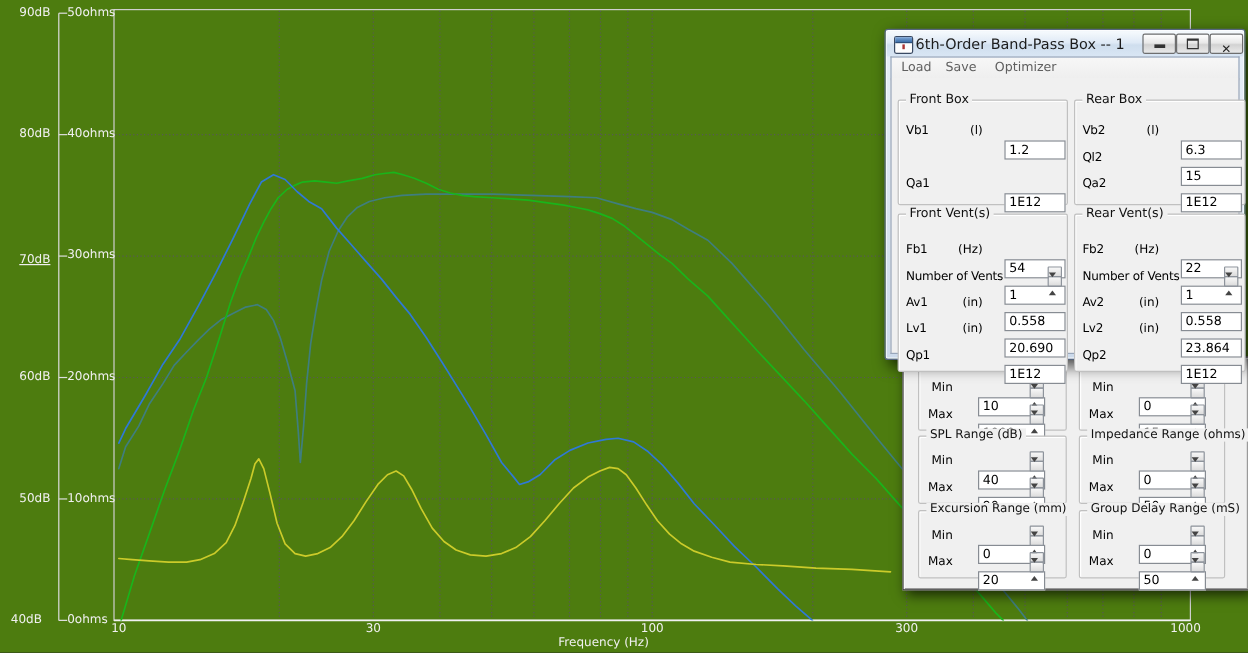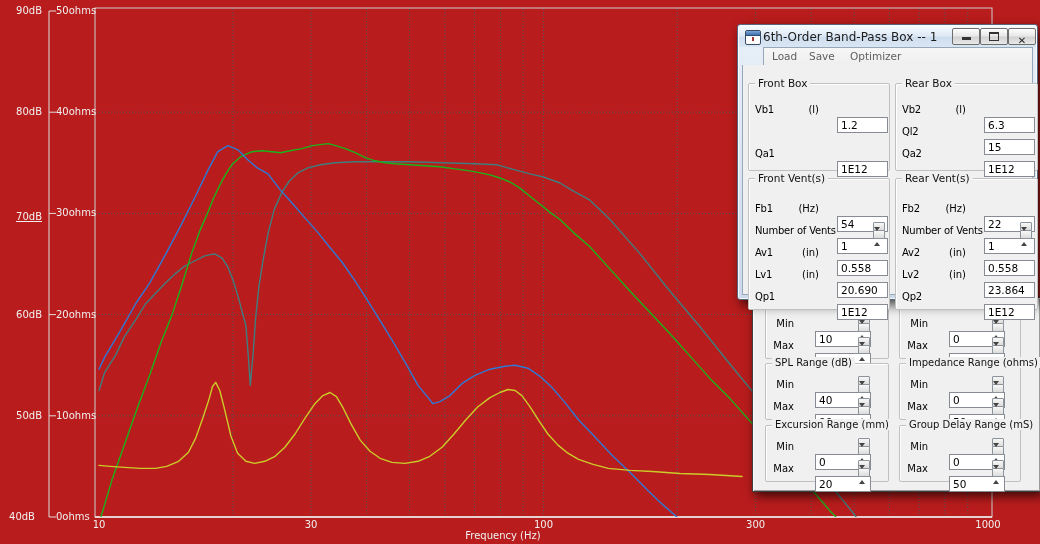--- a/index.html
+++ b/index.html
@@ -1,16 +1,16 @@
 <!DOCTYPE html>
 <html><head>
 <meta charset="utf-8">
 <style>
   html,body{margin:0;padding:0;background:#222;}
-  #screen{position:relative;width:1040px;height:544px;background:#b91c1c;overflow:hidden;
+  #screen{position:relative;width:1040px;height:544px;background:#4d7c0f;overflow:hidden;
           font-family:"DejaVu Sans","Liberation Sans",sans-serif;}
   
   #chart{position:absolute;left:0;top:0;}
   .axlbl{position:absolute;color:#f0f0f0;font-size:10px;line-height:12px;white-space:nowrap;}
   .dbl{width:40px;text-align:right;}
   .ohl{width:44px;text-align:left;}
   .xtl{width:44px;text-align:center;}
   #xtitle{position:absolute;left:453px;top:530px;width:100px;text-align:center;color:#f0f0f0;font-size:10px;}
   
   .win7{position:absolute;border:1px solid #55657e;border-radius:3px;
@@ -21,21 +21,21 @@
   #apptitle{position:absolute;left:24px;top:4px;font-size:12px;color:#1c1c1c;white-space:nowrap;}
   #appicon{position:absolute;left:6px;top:4px;width:14px;height:13px;border:1px solid #3a4a63;background:#fdfdfd;border-radius:2px;}
   #appicon i{display:block;height:4px;background:linear-gradient(#7da7d9,#3e6fa8);border-bottom:1px solid #2c4f7c;}
   #appicon b{display:block;width:2px;height:4px;margin:1px auto 0;background:#a33;}
   .capbtn{position:absolute;top:2px;width:26px;height:15px;border:1px solid #6e6e6e;border-radius:2px;
         background:linear-gradient(#fefefe,#e8e8e8 45%,#d2d2d2 55%,#e9e9e9);text-align:center;}
   .capbtn .mini{display:block;width:9px;height:3px;background:#333;margin:8px auto 0;}
   .capbtn .maxi{display:block;width:8px;height:6px;border:1px solid #333;border-top:2px solid #333;margin:3px auto 0;}
   .capbtn .clo{font-size:10px;line-height:14px;color:#222;font-weight:bold;}
   #menubar{position:absolute;left:4px;right:4px;top:22px;height:18px;background:linear-gradient(#f7f7f7,#eee);
-        border:1px solid #98a6ba;border-bottom:1px solid #d9d9d9;margin-left:21px;}
+        border:1px solid #98a6ba;border-bottom:1px solid #d9d9d9;}
   .mitem{position:absolute;top:2px;font-size:10.5px;color:#5f5f5f;}
   #w1client{position:absolute;left:4px;top:40px;right:4px;bottom:4px;background:#f0f0f0;
         border:1px solid #98a6ba;border-top:none;}
   
   .grp{position:absolute;border:1px solid #c0c0c0;border-radius:2px;background:#f0f0f0;
        box-shadow:inset 1px 1px 0 #fff;}
   .gtitle{position:absolute;top:-7px;left:6px;background:#f0f0f0;padding:0 3px;font-size:10.5px;color:#111;white-space:nowrap;}
   .rgtitle{font-size:10px;}
   .frow{position:absolute;left:0;right:0;height:18px;}
   .flbl{position:absolute;left:6px;top:3px;font-size:10px;letter-spacing:-.2px;color:#000;white-space:nowrap;}

